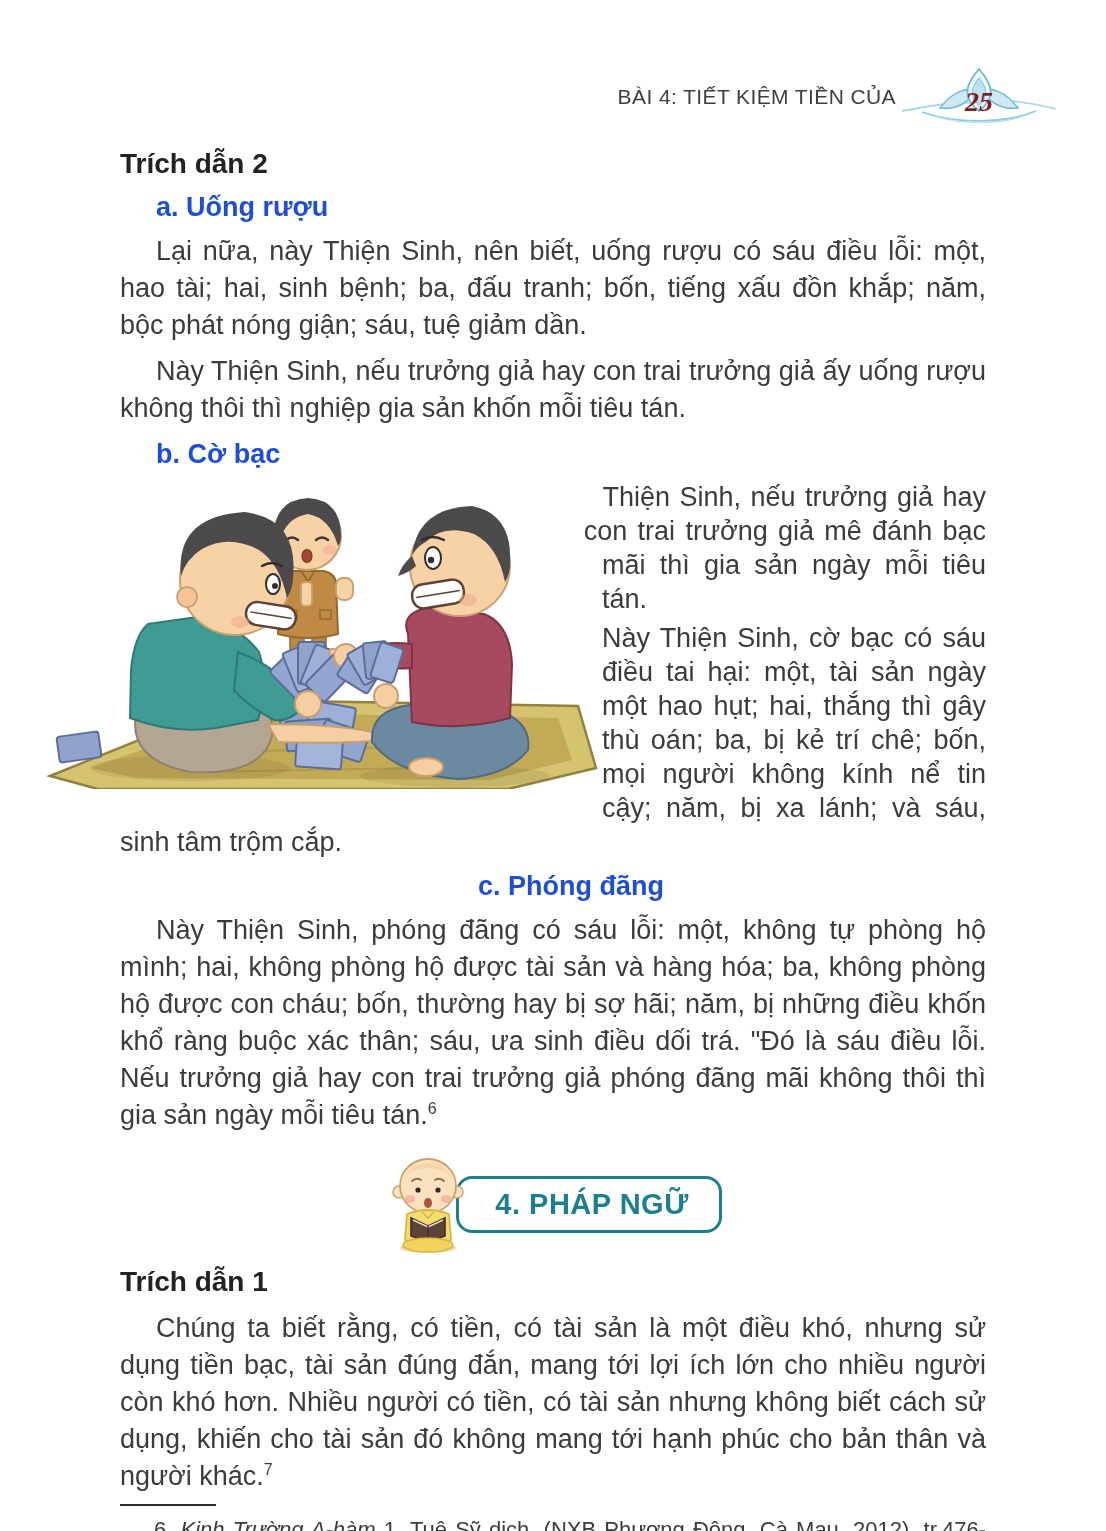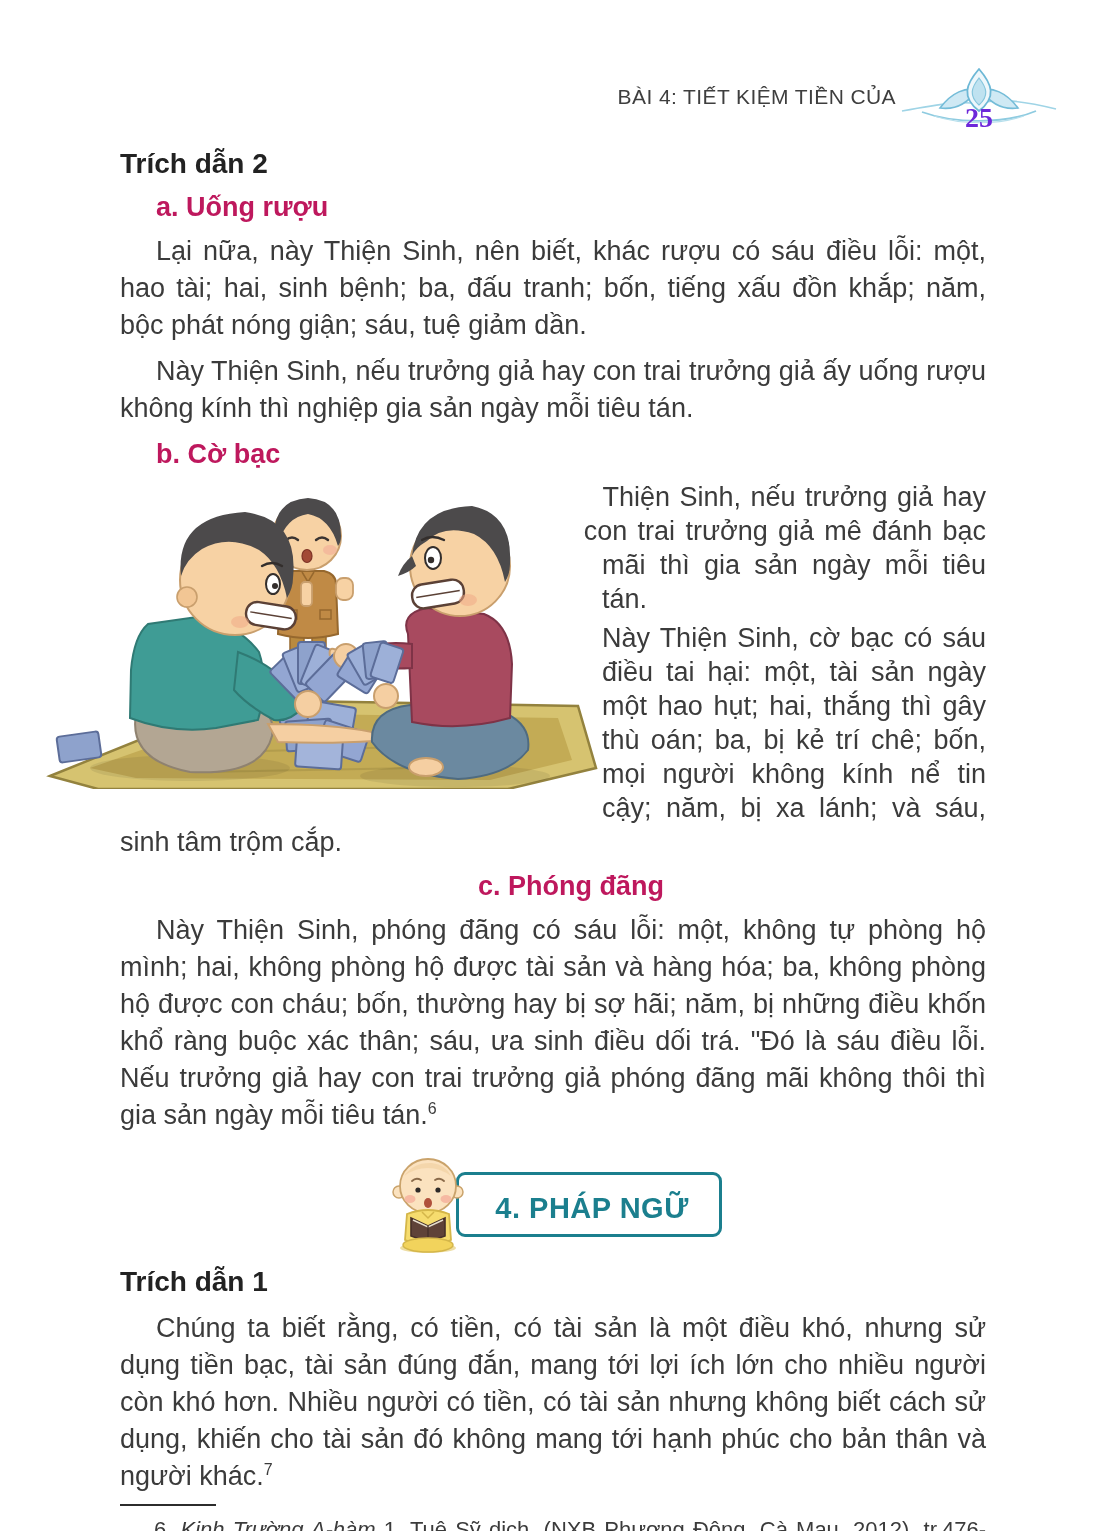--- a/index.html
+++ b/index.html
@@ -8,50 +8,50 @@
     font-family:"Liberation Sans", sans-serif; color:#3b3b3b;
     display:flex; flex-direction:column; overflow:hidden;
   }
 
   
   .page-header { position:absolute; top:64px; right:44px; display:flex; align-items:center; z-index:5; }
   .lesson-title { font-size:21px; color:#3e3e3e; letter-spacing:.4px; white-space:nowrap; }
   .lotus-wrap { position:relative; width:158px; height:66px; margin-left:4px; flex:0 0 auto; }
   .lotus-wrap svg { position:absolute; inset:0; }
   .page-number {
-    position:absolute; left:50%; top:38px; transform:translateX(-50%);
-    font-family:"Liberation Serif", serif; font-weight:bold; font-size:28px; color:#6d28d9;
+    position:absolute; left:50%; top:22px; transform:translateX(-50%);
+    font-family:"Liberation Serif", serif; font-weight:bold; font-size:28px; color:#7f1d1d;font-style:italic;
   }
 
   
   .content { padding:148px 116px 0 120px; flex:1 1 auto; }
   h2.quote-title { font-size:28px; font-weight:bold; color:#222; margin:0 0 12px 0; }
-  h3.sub { font-size:27px; font-weight:bold; color:#be185d; margin:12px 0 10px 36px; }
+  h3.sub { font-size:27px; font-weight:bold; color:#1d4ed8; margin:12px 0 10px 36px; }
   p.body-p { font-size:27px; line-height:37px; text-align:justify; margin:0 0 9px 0; }
   .indent { text-indent:36px; }
   sup.fnref { font-size:16px; line-height:0; }
 
   
   .section-b { position:relative; }
   .illus-float {
     float:left; width:560px; height:305px; margin:4px 2px 6px -80px;
     shape-outside: polygon(0 0, 432px 0, 452px 68px, 492px 132px, 522px 182px, 548px 232px, 560px 268px, 560px 305px, 0 305px);
     shape-margin:10px;
   }
   .illus-float svg { width:100%; height:100%; display:block; }
   p.wrap-p { font-size:27px; line-height:34px; text-align:justify; margin:0 0 5px 0; }
   .indent2 { text-indent:30px; }
   .clear-h { clear:both;text-align:center; }
 
   
   .badge-row { display:flex; align-items:center; justify-content:center; margin:20px 0 12px 0; height:100px; }
   .monk-icon { width:88px; height:100px; margin-right:-16px; position:relative; z-index:2; flex:0 0 auto; }
   .badge-pill {
-    border:3.5px solid #1b7f8e; border-radius:9px; background:#fff;
-    padding:17px 30px 9px 36px; font-size:29px; font-weight:bold; color:#1b7f8e; letter-spacing:.5px;
+    border:3.5px solid #1b7f8e; border-radius:16px; background:#fff;
+    padding:9px 30px 9px 36px; font-size:29px; font-weight:bold; color:#1b7f8e; letter-spacing:.5px;
   }
 
   
   .footnotes { margin:auto 116px 62px 120px; font-size:22px; line-height:30px; color:#3b3b3b; }
   .fn-rule { width:96px; border-top:2.5px solid #2c2c2c; margin:0 0 9px 0; }
   p.fn { margin:0; text-indent:34px; text-align:justify; }
   p.fn i { font-style:italic; }
 </style>
 </head>
 <body>
@@ -73,22 +73,22 @@
       </svg>
       <span class="page-number">25</span>
     </span>
   </header>
 
   <main class="content">
 
     <h2 class="quote-title">Trích dẫn 2</h2>
 
     <h3 class="sub">a. Uống rượu</h3>
-    <p class="body-p indent">Lại nữa, này Thiện Sinh, nên biết, khác rượu có sáu điều lỗi: một, hao tài; hai, sinh bệnh; ba, đấu tranh; bốn, tiếng xấu đồn khắp; năm, bộc phát nóng giận; sáu, tuệ giảm dần.</p>
-    <p class="body-p indent">Này Thiện Sinh, nếu trưởng giả hay con trai trưởng giả ấy uống rượu không kính thì nghiệp gia sản ngày mỗi tiêu tán.</p>
+    <p class="body-p indent">Lại nữa, này Thiện Sinh, nên biết, uống rượu có sáu điều lỗi: một, hao tài; hai, sinh bệnh; ba, đấu tranh; bốn, tiếng xấu đồn khắp; năm, bộc phát nóng giận; sáu, tuệ giảm dần.</p>
+    <p class="body-p indent">Này Thiện Sinh, nếu trưởng giả hay con trai trưởng giả ấy uống rượu không thôi thì nghiệp gia sản khốn mỗi tiêu tán.</p>
 
     <h3 class="sub">b. Cờ bạc</h3>
 
     <div class="section-b">
       <div class="illus-float">
         <svg viewBox="0 0 560 305">
 
           <polygon points="10,292 198,216 538,222 556,284 468,305 58,305" fill="#d6c370" stroke="#93823e" stroke-width="2.5"></polygon>
           <polygon points="50,284 207,229 518,234 532,276 450,296 96,294" fill="#c3ab55"></polygon>
           <path d="M120,270 L400,262 M200,250 L480,246 M160,288 L430,283" stroke="#ab9548" stroke-width="2" fill="none" opacity=".7"></path>

